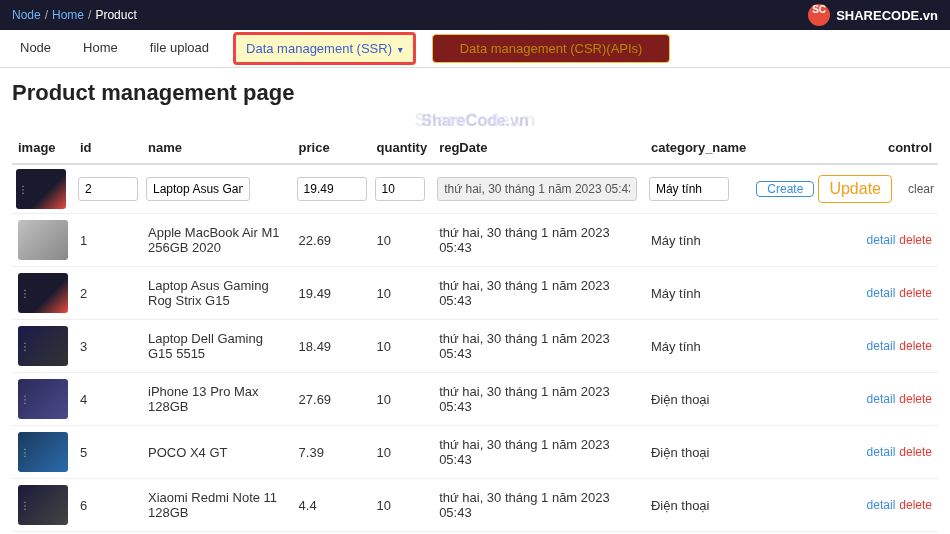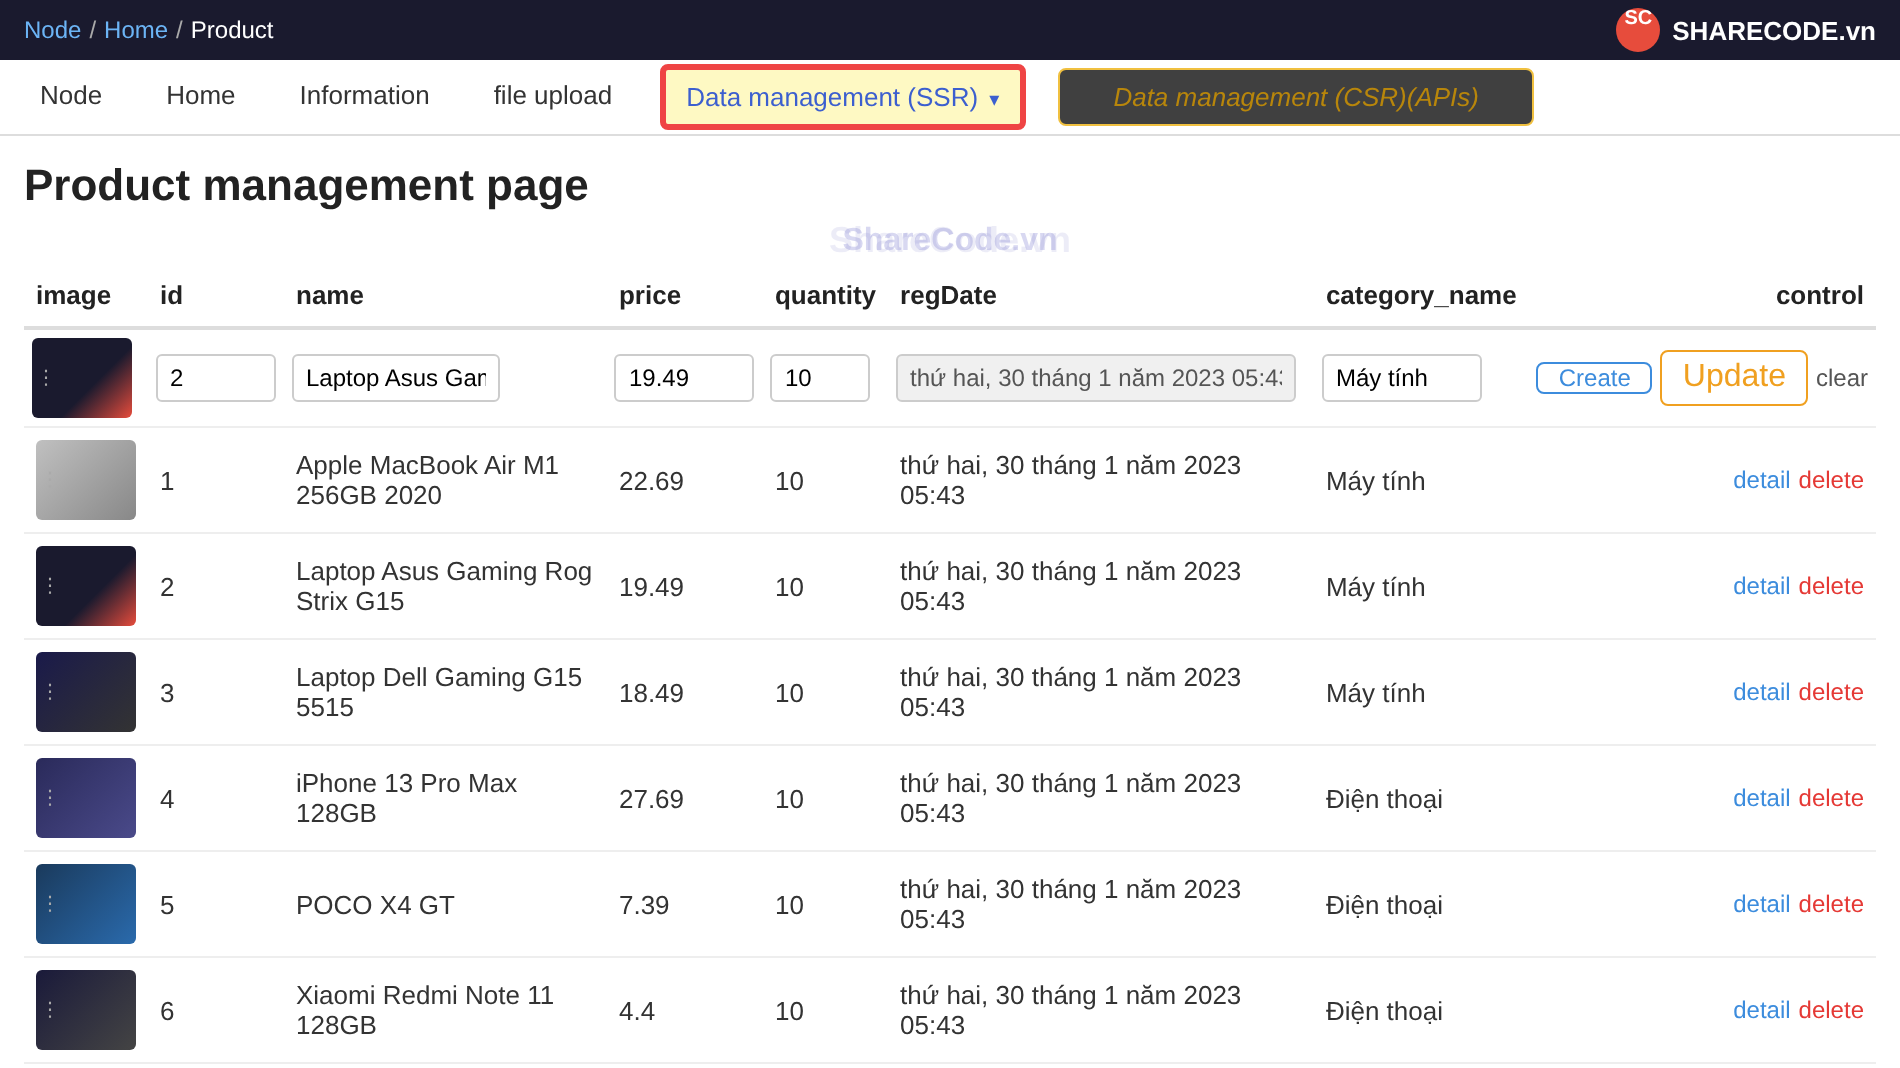--- a/index.html
+++ b/index.html
@@ -46,26 +46,25 @@
       border-bottom: 2px solid transparent;
     }
     .nav-bar .nav-link.active-ssr {
       background: #fef9c3;
       border: 3px solid #ef4444;
       border-radius: 4px;
       color: #3c5fcf;
       padding: 6px 10px;
     }
     .nav-bar .nav-link.active-csr {
-      background: #404040;
+      background: #7f1d1d;
       border: 1px solid #f0c040;
       border-radius: 4px;
       color: #b8860b;
       padding: 6px 27px;
-      font-style: italic;
     }
     .nav-bar .dropdown-arrow { font-size: 10px; margin-left: 2px; }
 
     
     .page-title {
       padding: 12px 12px 4px 12px;
       font-size: 22px;
       font-weight: bold;
       color: #222;
     }
@@ -139,20 +138,21 @@
       cursor: pointer;
       font-size: 16px;
     }
     .btn-clear {
       background: none;
       border: none;
       color: #555;
       cursor: pointer;
       font-size: 12px;
       text-decoration: none;
+      margin-left: 12px;
     }
     .btn-detail {
       background: none;
       border: none;
       color: #3c8cdd;
       cursor: pointer;
       font-size: 12px;
       text-decoration: none;
     }
     .btn-delete {
@@ -196,21 +196,20 @@
     <div class="logo-circle">
       <span>SC</span>
     </div>
     <span>SHARECODE.vn</span>
   </div>
 </div>
 
 <div class="nav-bar">
   <span class="nav-link">Node</span>
   <span class="nav-link">Home</span>
-  <span class="nav-link">Information</span>
   <span class="nav-link">file upload</span>
   <span class="nav-link active-ssr">
     <span>Data management (SSR)</span>
     <span class="dropdown-arrow">▾</span>
   </span>
   <span class="nav-link active-csr">
     <span>Data management (CSR)(APIs)</span>
   </span>
 </div>
 

